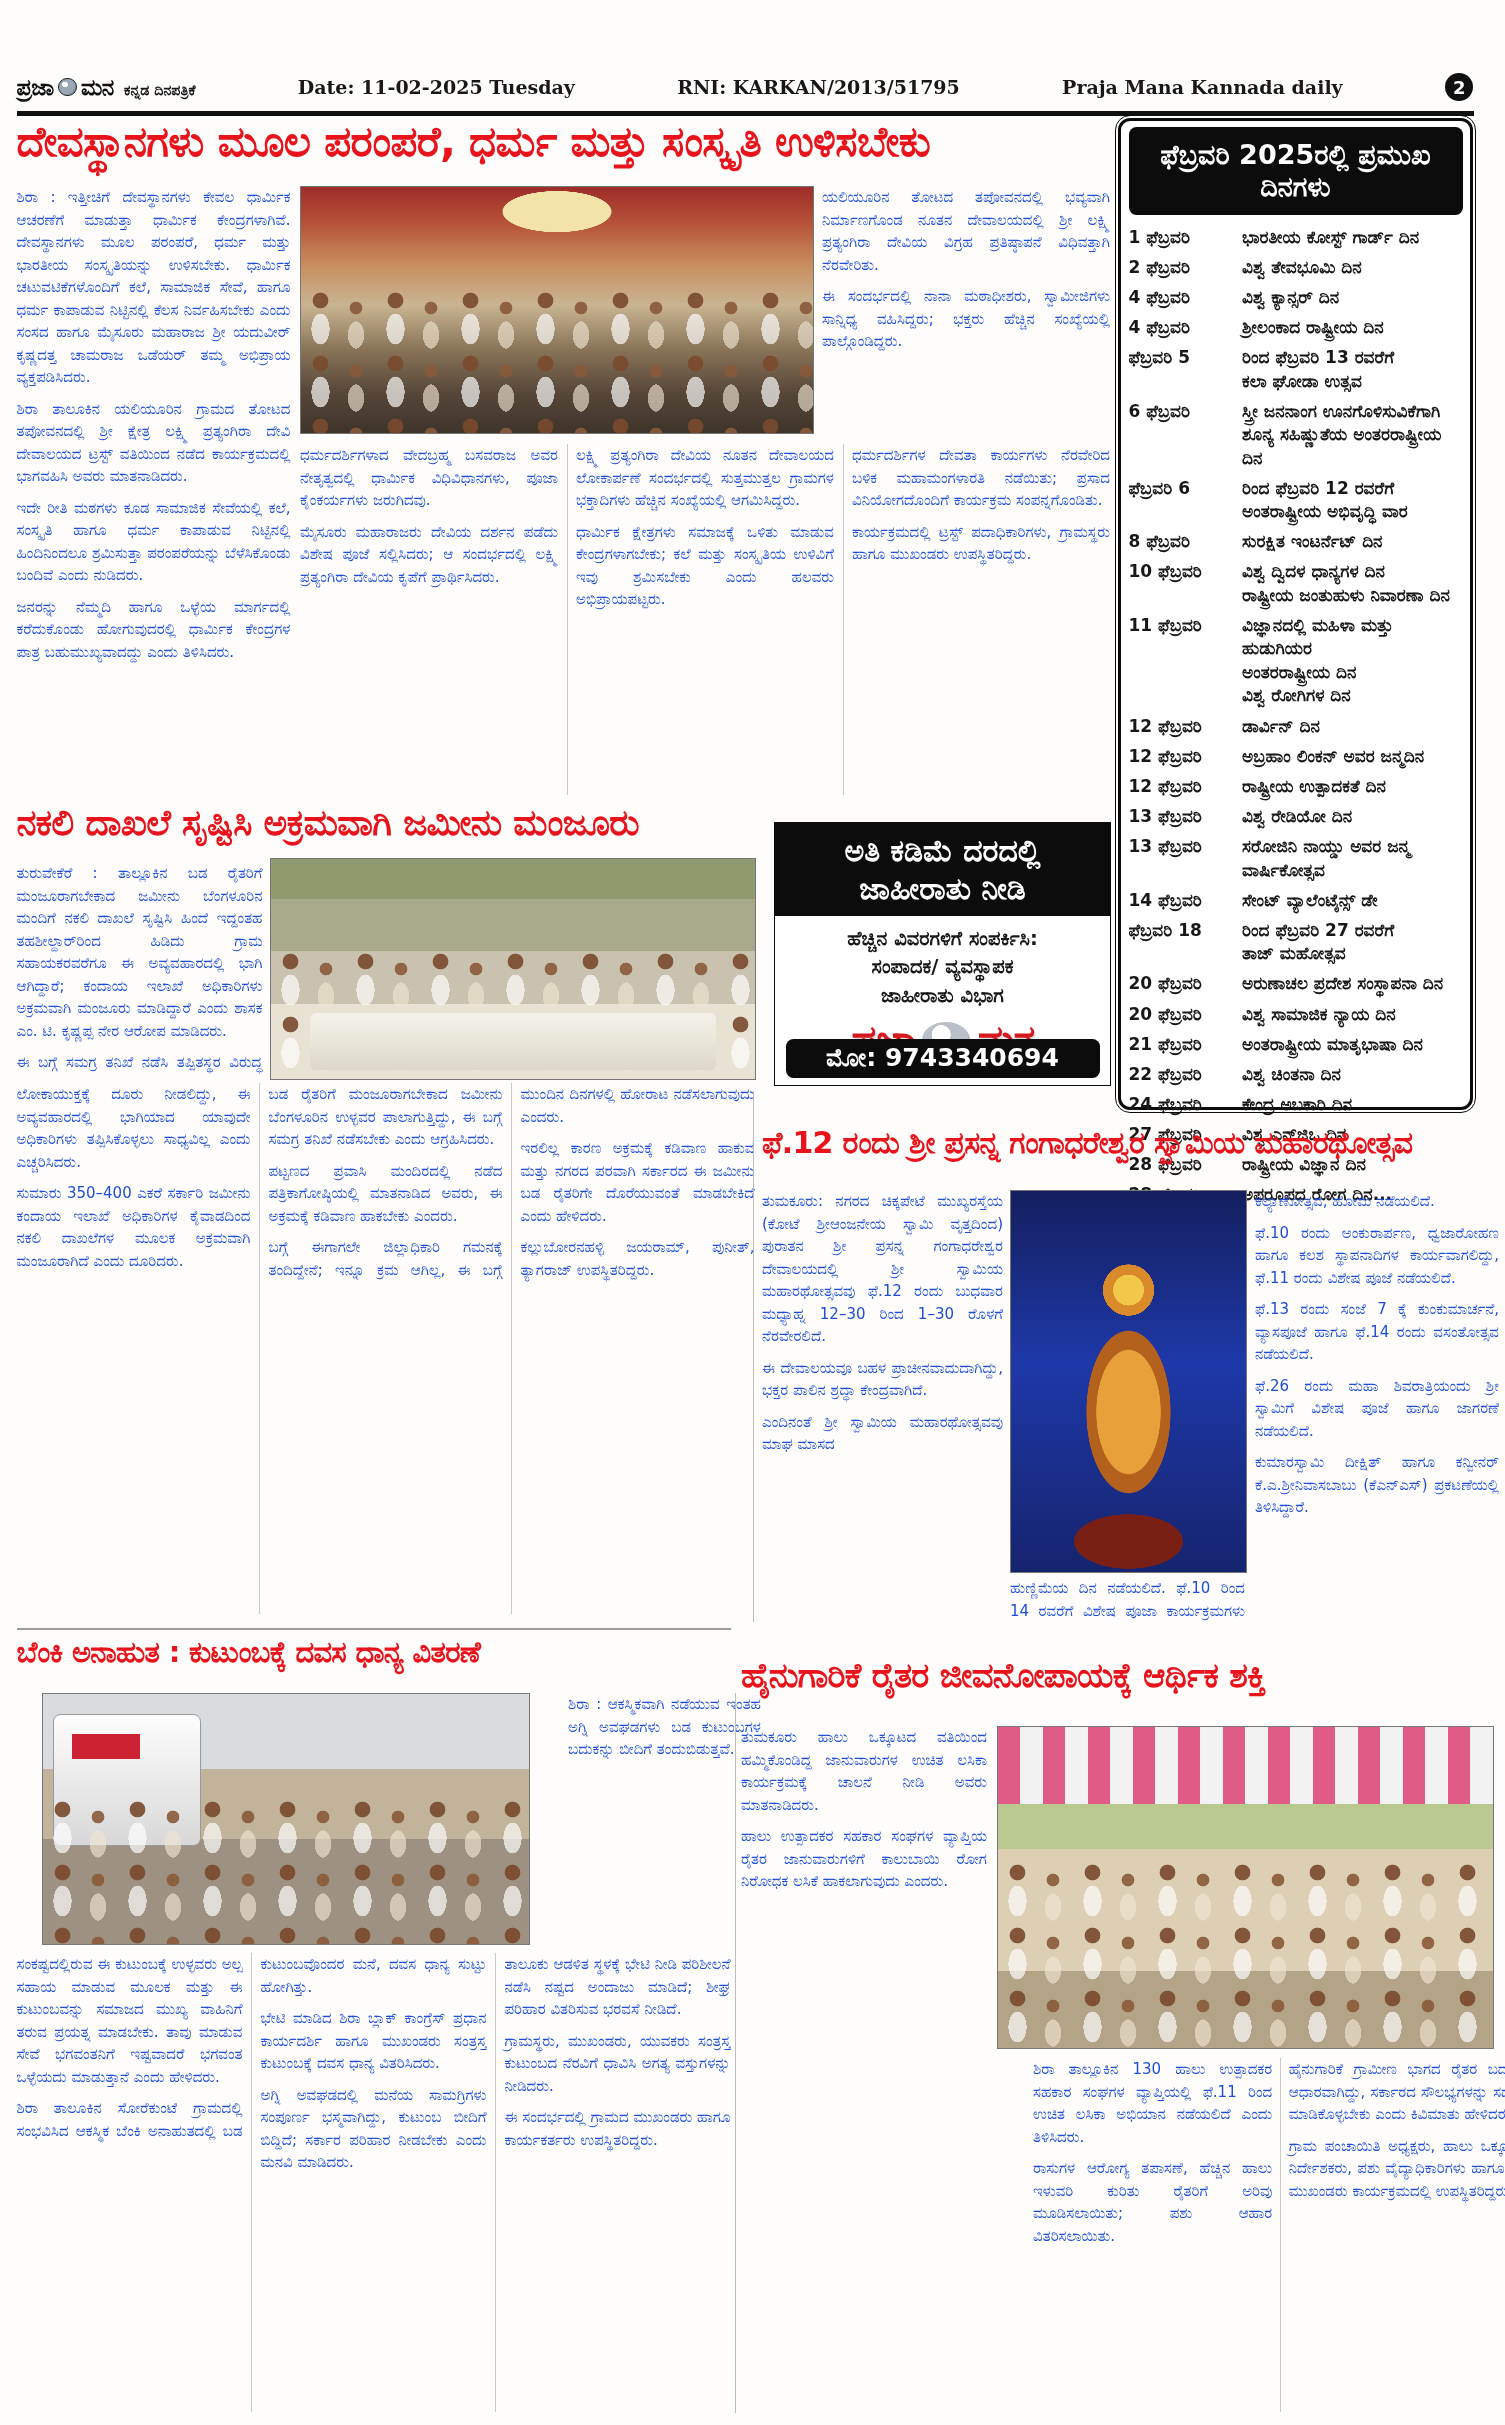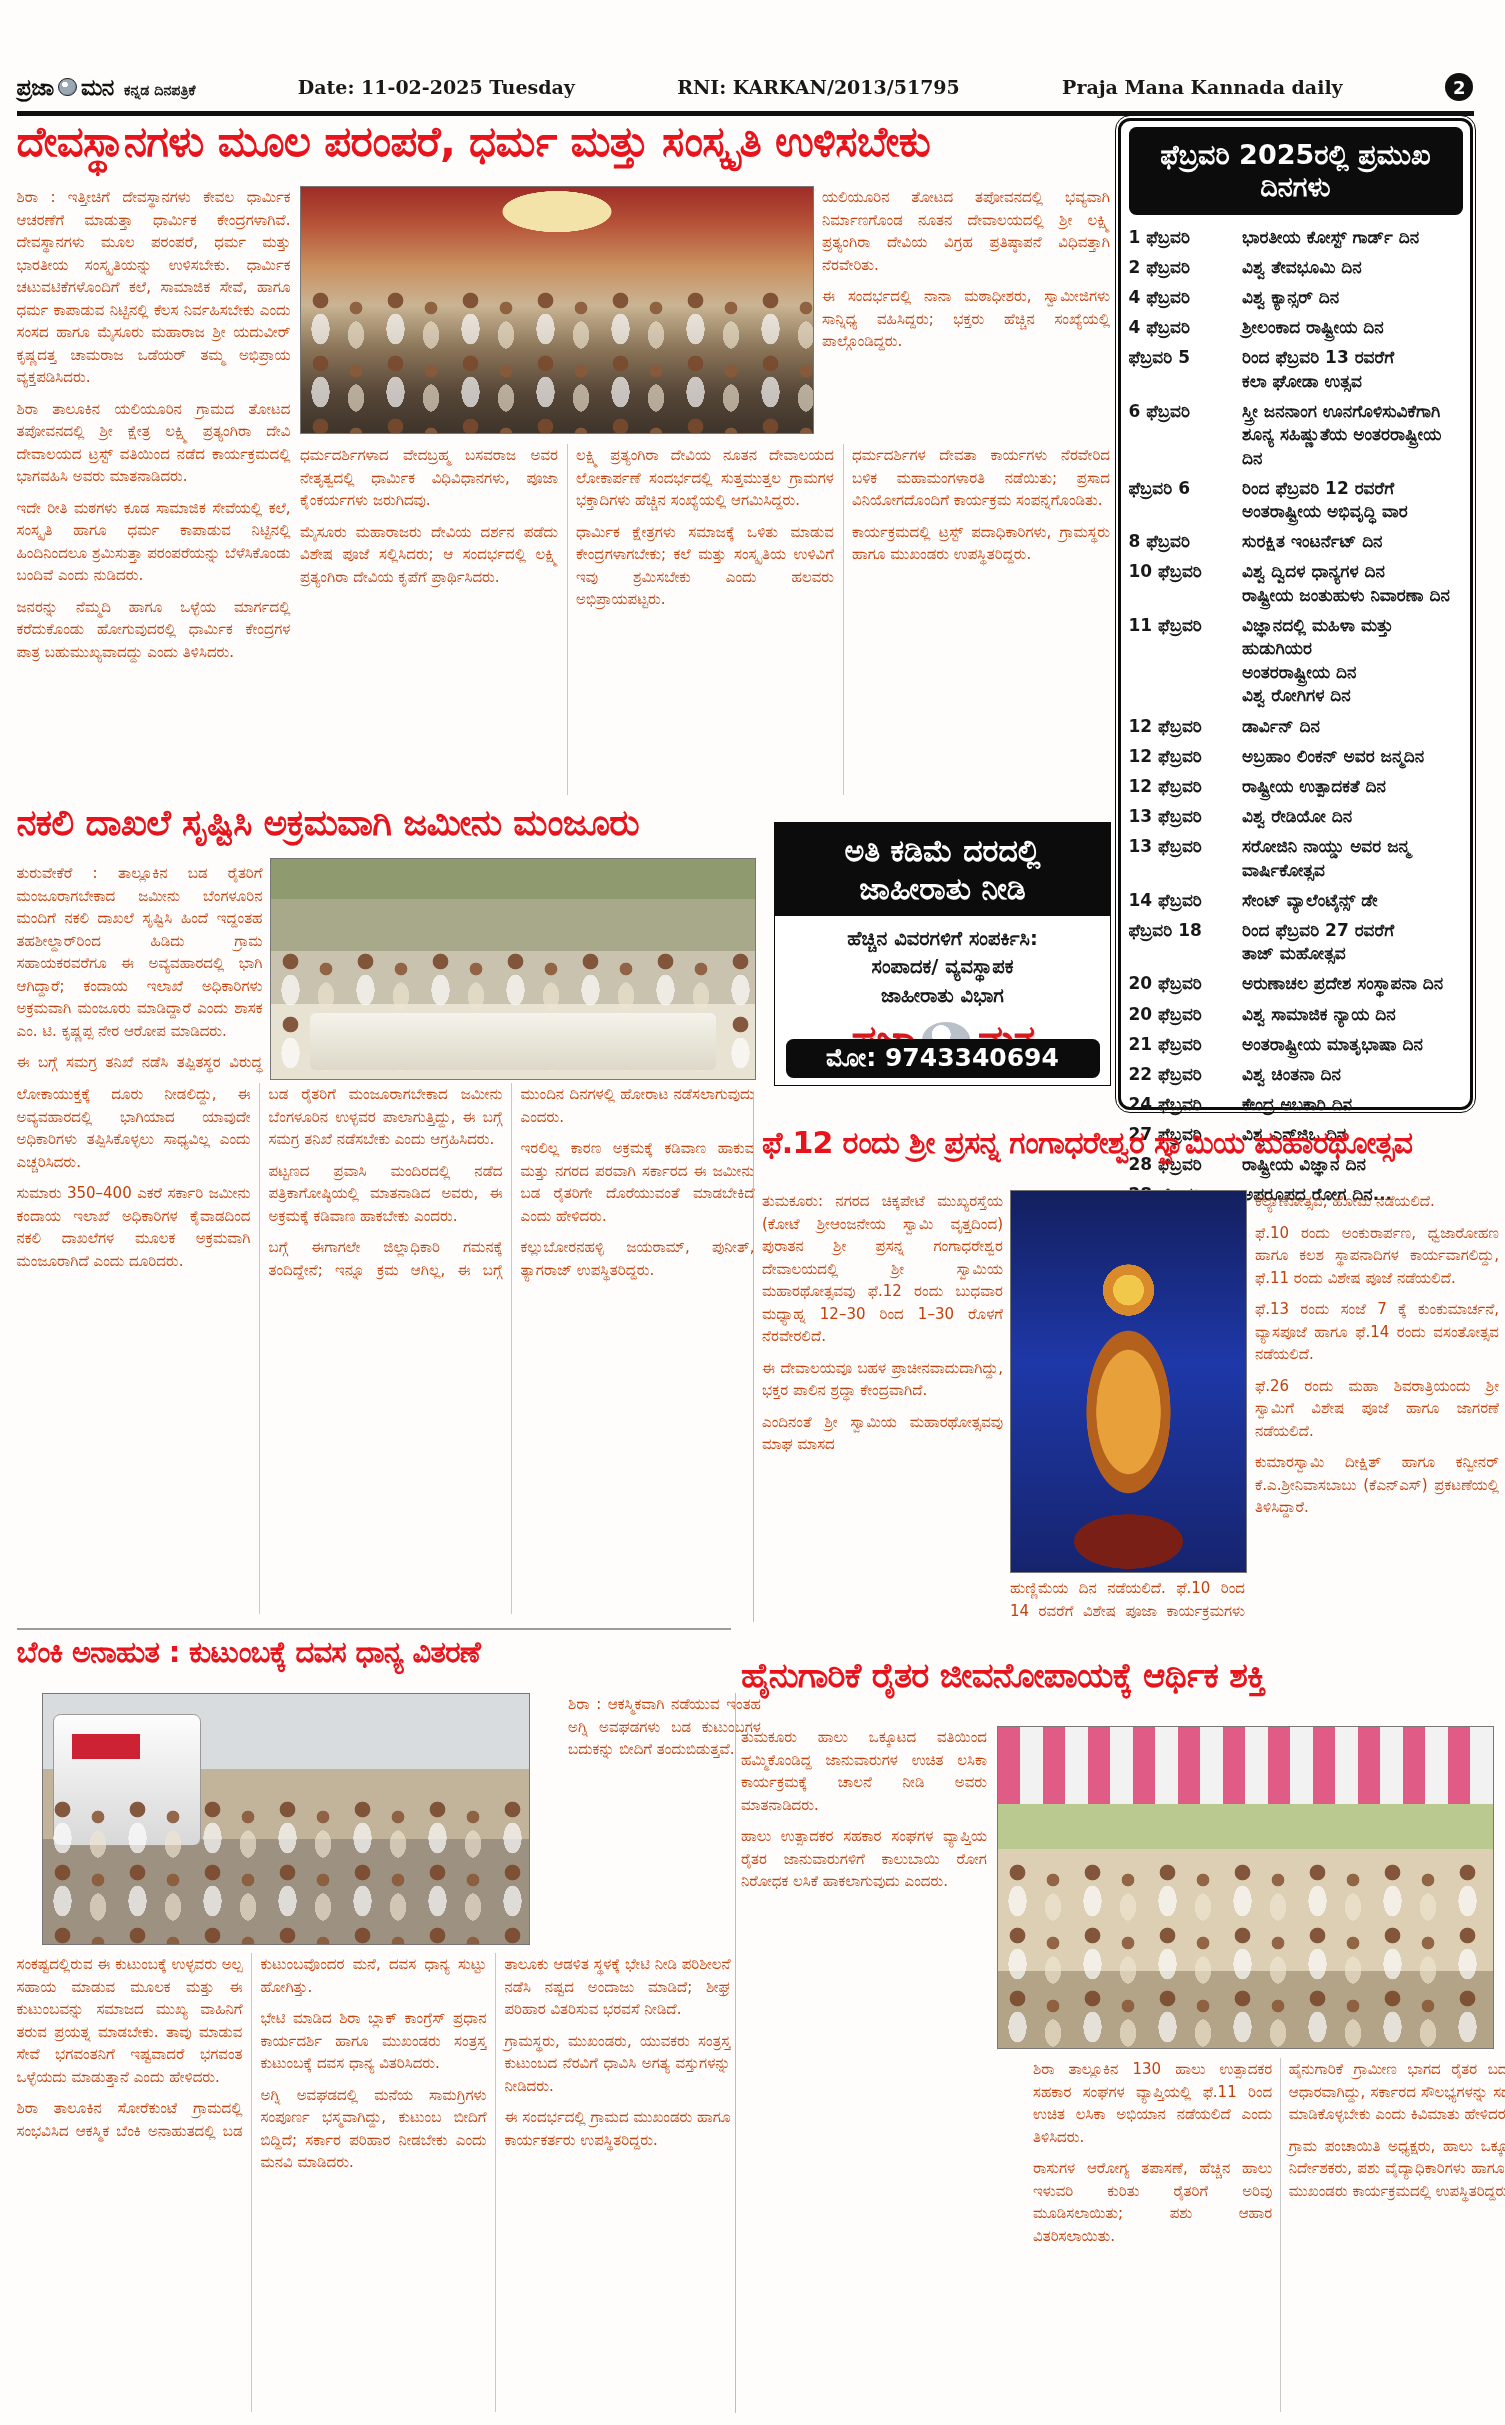--- a/index.html
+++ b/index.html
@@ -28,21 +28,21 @@
   
   .febbox{position:absolute;left:1118px;top:118px;width:355px;height:992px;
           border:3px solid #0c0c0c;border-radius:12px;outline:1.5px solid #0c0c0c;outline-offset:2.2px;
           background:#fff;box-sizing:border-box;padding:6px 7.5px;}
   .febhead{background:#0c0c0c;color:#fff;border-radius:7.5px;text-align:center;
            font-size:27px;font-weight:800;padding:12px 3px;margin-bottom:10.5px;}
   .feb-row{display:flex;gap:7.5px;font-size:17px;font-weight:700;line-height:1.38;margin-bottom:6.7px;}
   .feb-date{flex:0 0 106px;}
   .feb-event{flex:1;white-space:pre-line;}
   
-  .txt{position:absolute;font-size:15px;line-height:1.5;text-align:justify;color:#c2410c;}
+  .txt{position:absolute;font-size:15px;line-height:1.5;text-align:justify;color:#1d4ed8;}
   .txt p{margin:0 0 9px 0;text-indent:0;}
   .cols3{column-count:3;column-gap:18px;column-rule:0.7px solid #c9c9c9;}
   .cols2{column-count:2;column-gap:16.5px;column-rule:0.7px solid #c9c9c9;margin-left:36px;}
   
   .photo{position:absolute;border:0.7px solid #777;overflow:hidden;background:#ccc;}
   .crowd{position:absolute;left:0;right:0;bottom:0;height:58%;opacity:.9;
          background-image:
            radial-gradient(circle 8.2px at 19.5px 10.5px,#7a4a2e 0 7.5px,transparent 8.2px),
            radial-gradient(circle 6.7px  at 55px 18px,#8a5a3a 0 6px,transparent 6.7px),
            radial-gradient(ellipse 15px 25.5px at 19.5px 39px,rgba(255,255,255,.75) 0 60%,transparent 61%),

